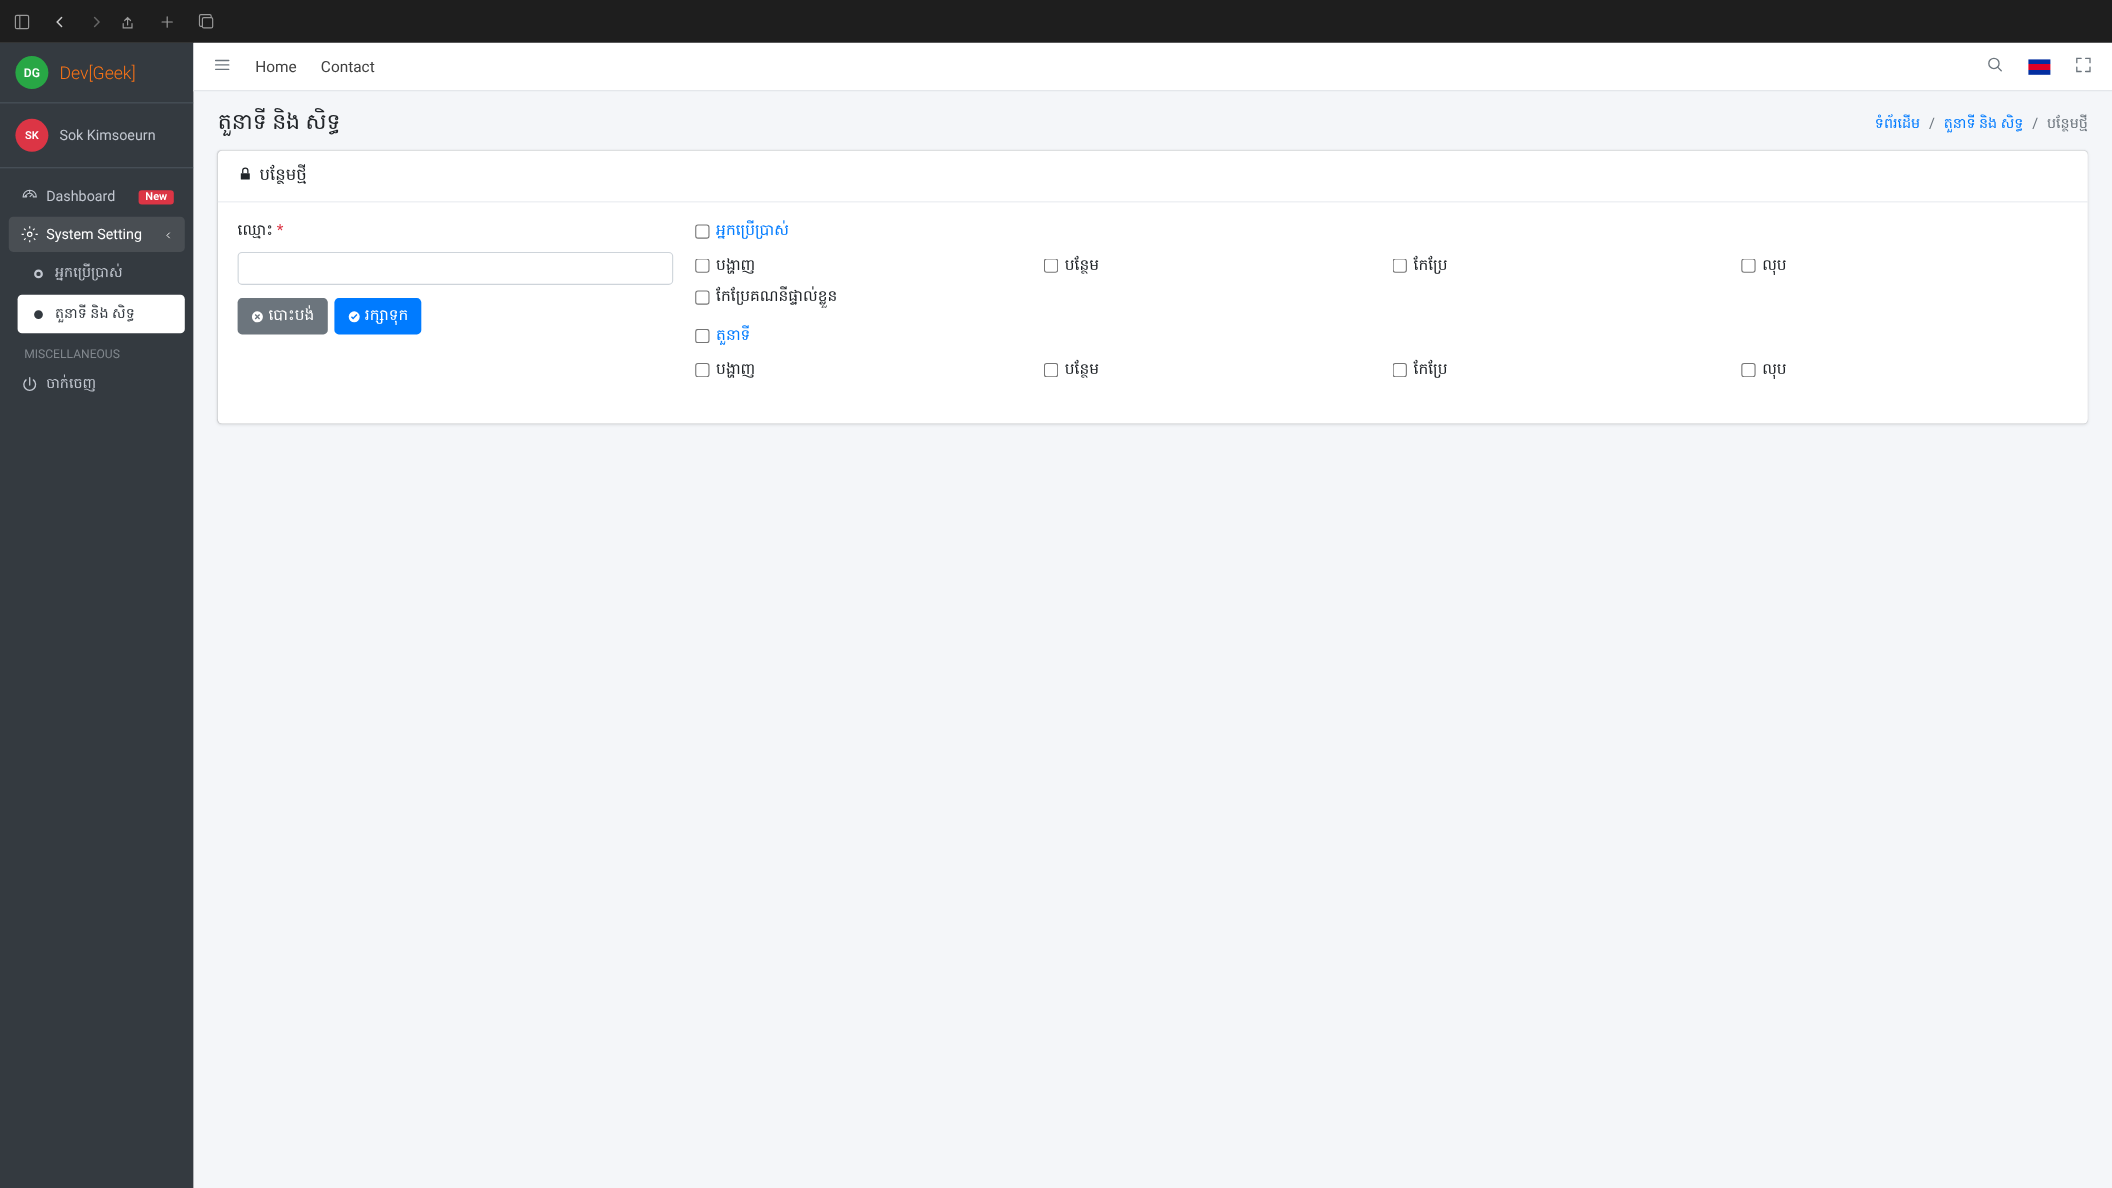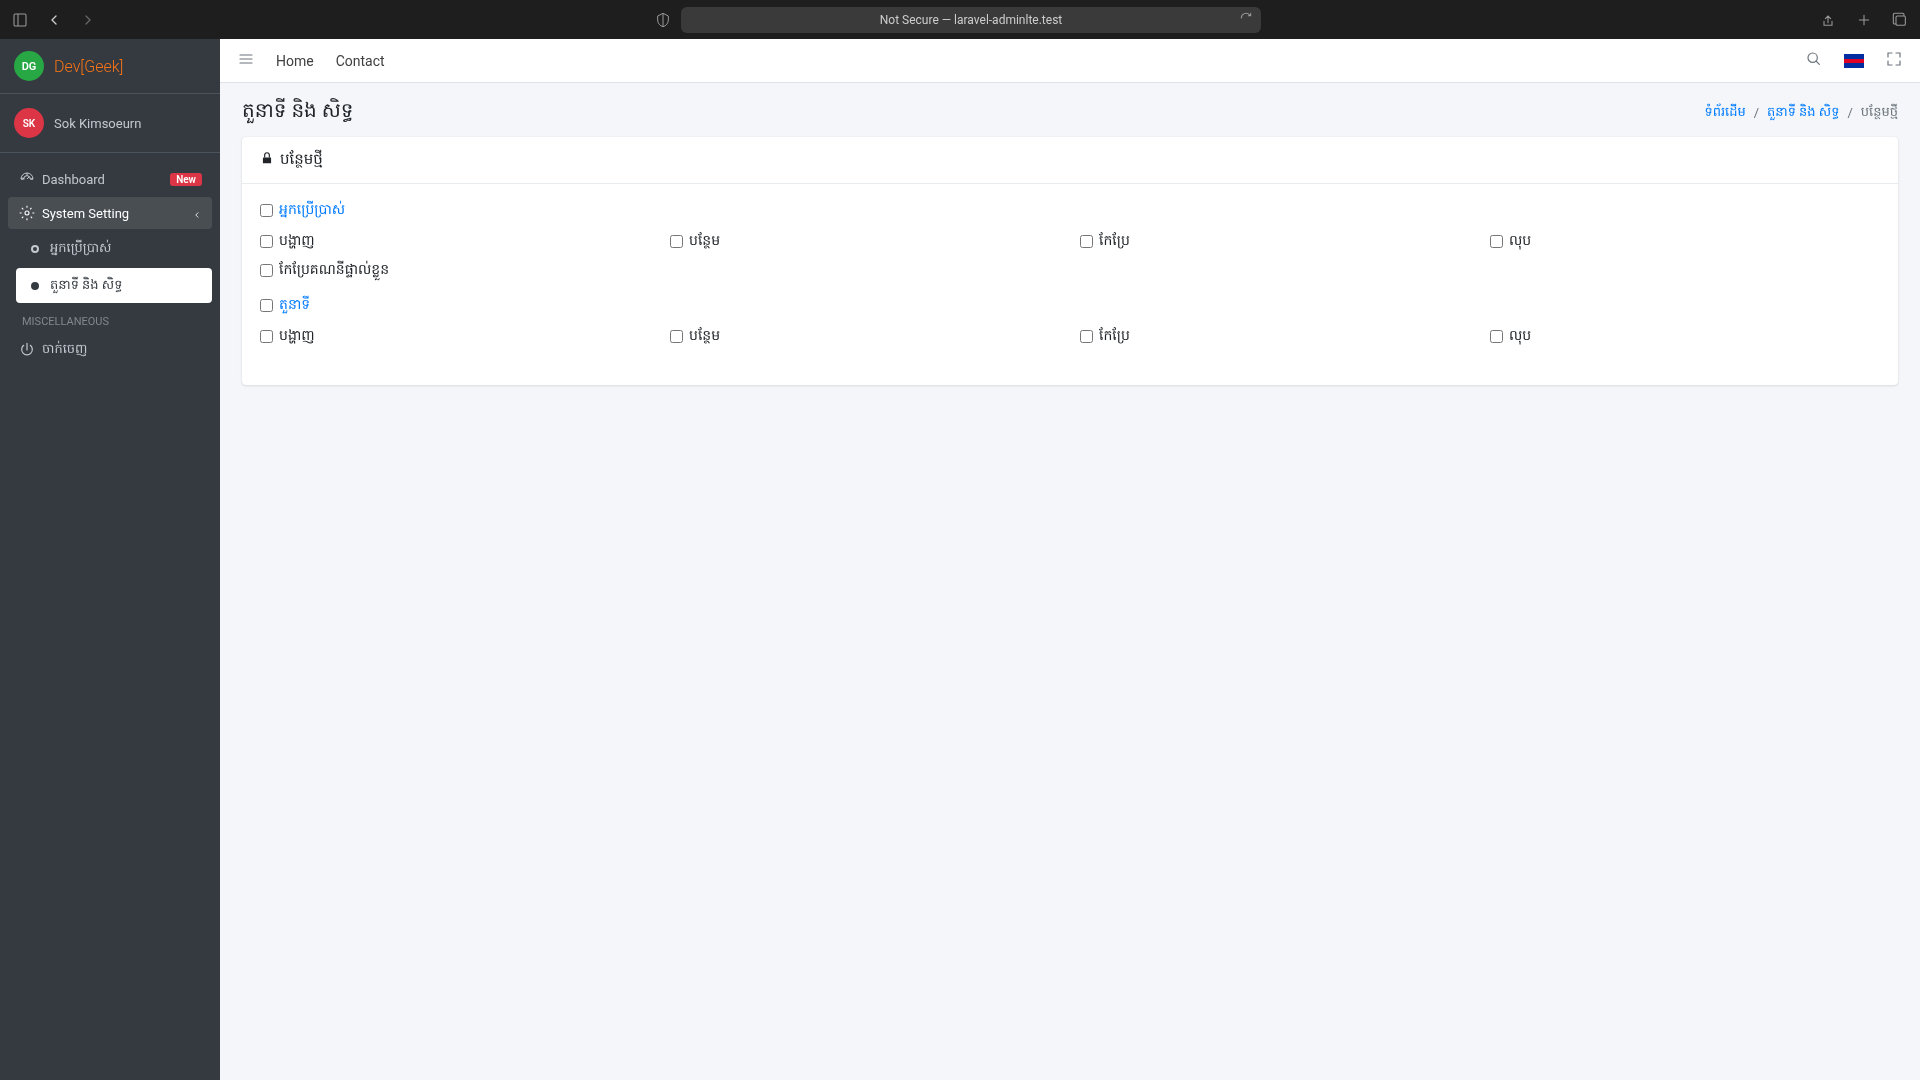--- a/index.html
+++ b/index.html
@@ -14,21 +14,21 @@
     .shield-icon { width: 16px; height: 16px; }
     .url-bar { background: #3a3a3a; border-radius: 6px; height: 26px; width: 580px; display: flex; align-items: center; justify-content: center; color: #ccc; font-size: 12px; position: relative; }
     .url-bar .reload-icon { position: absolute; right: 8px; }
     .browser-right { display: flex; align-items: center; gap: 20px; }
     .browser-right svg { width: 16px; height: 16px; stroke: #999; fill: none; }
     
     
     .app { display: flex; height: calc(100vh - 39px); }
     
     
-    .sidebar { width: 220px; background: #343a40; color: #c2c7d0; display: flex; flex-direction: column; overflow-y: auto; }
+    .sidebar { width: 176px; background: #343a40; color: #c2c7d0; display: flex; flex-direction: column; overflow-y: auto; }
     .brand { padding: 12px 14px; display: flex; align-items: center; gap: 10px; border-bottom: 1px solid #4b545c; }
     .brand-logo { width: 30px; height: 30px; border-radius: 50%; background: #28a745; color: #fff; display: flex; align-items: center; justify-content: center; font-size: 11px; font-weight: 600; }
     .brand-name { font-size: 16px; font-weight: 300; color: #f97316; }
     .user-panel { padding: 14px 14px; display: flex; align-items: center; gap: 10px; border-bottom: 1px solid #4b545c; }
     .user-avatar { width: 30px; height: 30px; border-radius: 50%; background: #dc3545; color: #fff; display: flex; align-items: center; justify-content: center; font-size: 10px; font-weight: 600; }
     .user-name { font-size: 13px; }
     .nav-section { padding: 10px 8px; }
     .nav-item { display: flex; align-items: center; gap: 6px; padding: 8px 10px; border-radius: 4px; cursor: pointer; font-size: 13px; margin-bottom: 2px; justify-content: flex-end; }
     .nav-item.active-parent { background: #494e53; color: #fff; }
     .nav-item.active { background: #fff; color: #343a40; }
@@ -103,36 +103,20 @@
       <svg viewBox="0 0 24 24">
           <path d="M15 18l-6-6 6-6" fill="none" stroke="#ccc" stroke-width="2" stroke-linecap="round"></path>
         </svg>
     </span>
     <span class="browser-btn">
       <svg viewBox="0 0 24 24">
           <path d="M9 18l6-6-6-6" fill="none" stroke="#666" stroke-width="2" stroke-linecap="round"></path>
         </svg>
     </span>
   </div>
-  <div class="browser-address">
-    <span class="shield-icon">
-      <svg viewBox="0 0 24 24">
-          <path d="M12 2l8 4v6c0 5-3.5 9-8 10-4.5-1-8-5-8-10V6l8-4z" fill="none" stroke="#999" stroke-width="1.5"></path>
-          <line x1="12" y1="2" x2="12" y2="22" stroke="#999" stroke-width="1.5"></line>
-        </svg>
-    </span>
-    <div class="url-bar">
-      <span>Not Secure — laravel-adminlte.test</span>
-      <span class="reload-icon">
-        <svg width="14" height="14" viewBox="0 0 24 24">
-            <path d="M4 12a8 8 0 0 1 14-5.3L20 8M20 4v4h-4" fill="none" stroke="#999" stroke-width="1.8" stroke-linecap="round"></path>
-          </svg>
-      </span>
-    </div>
-  </div>
   <div class="browser-right">
     <span class="browser-btn">
       <svg viewBox="0 0 24 24">
           <path d="M8 10l4-4 4 4M12 6v10M6 14v6h12v-6" fill="none" stroke="#999" stroke-width="1.6" stroke-linecap="round"></path>
         </svg>
     </span>
     <span class="browser-btn">
       <svg viewBox="0 0 24 24">
           <path d="M12 5v14M5 12h14" stroke="#999" stroke-width="1.6" stroke-linecap="round"></path>
         </svg>
@@ -243,20 +227,40 @@
 
     <div class="card">
       <div class="card-header">
         <span><svg viewBox="0 0 24 24">
               <rect x="5" y="11" width="14" height="10" rx="1" fill="currentColor"></rect>
               <path d="M8 11V7a4 4 0 1 1 8 0v4" fill="none" stroke="currentColor" stroke-width="2"></path>
             </svg></span>
         <span>បន្ថែមថ្មី</span>
       </div>
       <div class="card-body">
+        <div class="form-col">
+          <label class="form-label"><span>ឈ្មោះ</span> <span class="required">*</span></label>
+          <input type="text" class="form-control" style="">
+          <div class="btn-row">
+            <button class="btn btn-secondary">
+              <svg viewBox="0 0 24 24">
+                  <circle cx="12" cy="12" r="10" fill="#fff"></circle>
+                  <path d="M8 8l8 8M16 8l-8 8" stroke="#6c757d" stroke-width="2.5"></path>
+                </svg>
+              <span>បោះបង់</span>
+            </button>
+            <button class="btn btn-primary">
+              <svg viewBox="0 0 24 24">
+                  <circle cx="12" cy="12" r="10" fill="#fff"></circle>
+                  <path d="M7 12l3 3 7-7" fill="none" stroke="#007bff" stroke-width="2.5"></path>
+                </svg>
+              <span>រក្សាទុក</span>
+            </button>
+          </div>
+        </div>
         <div class="perm-col">
           <div class="perm-group">
             <div class="perm-head">
               <input type="checkbox" style="">
               <label>អ្នកប្រើប្រាស់</label>
             </div>
             <div class="perm-grid">
               <div class="perm-item">
                   <input type="checkbox" style="">
                   <span>បង្ហាញ</span>

